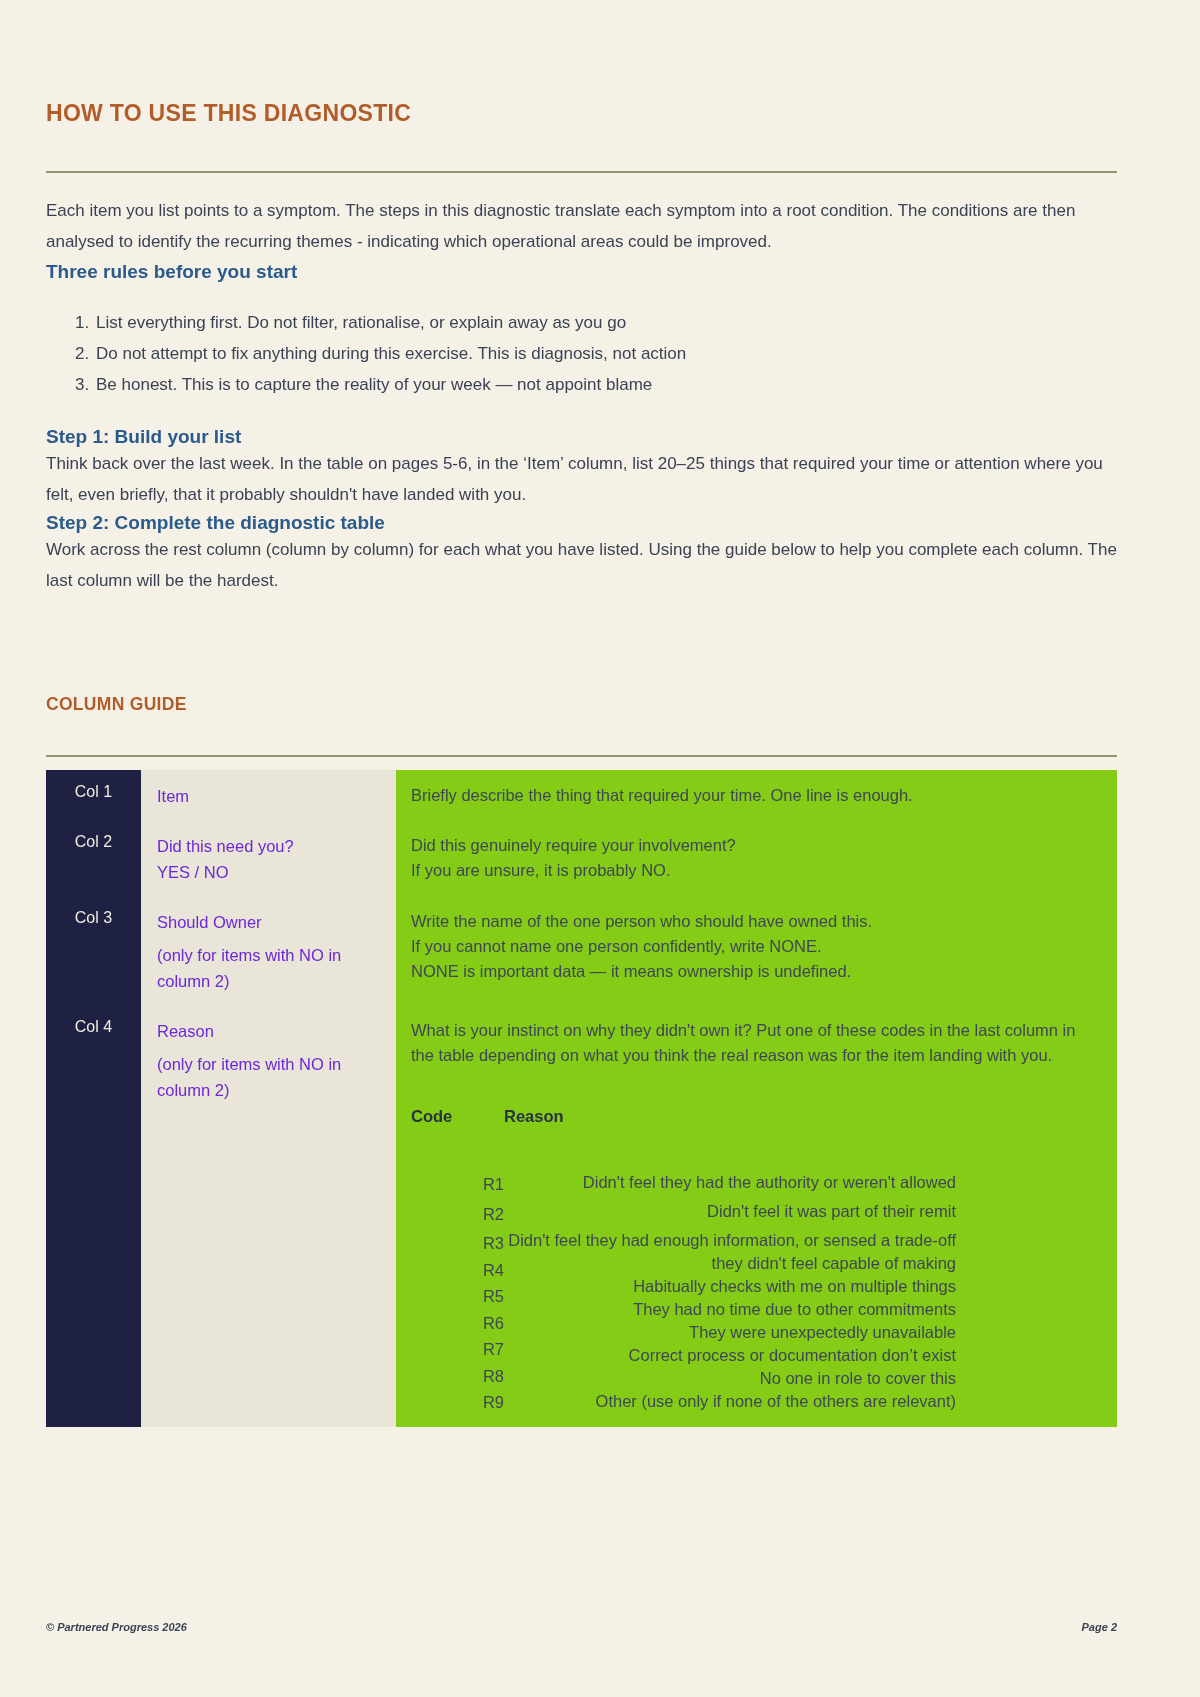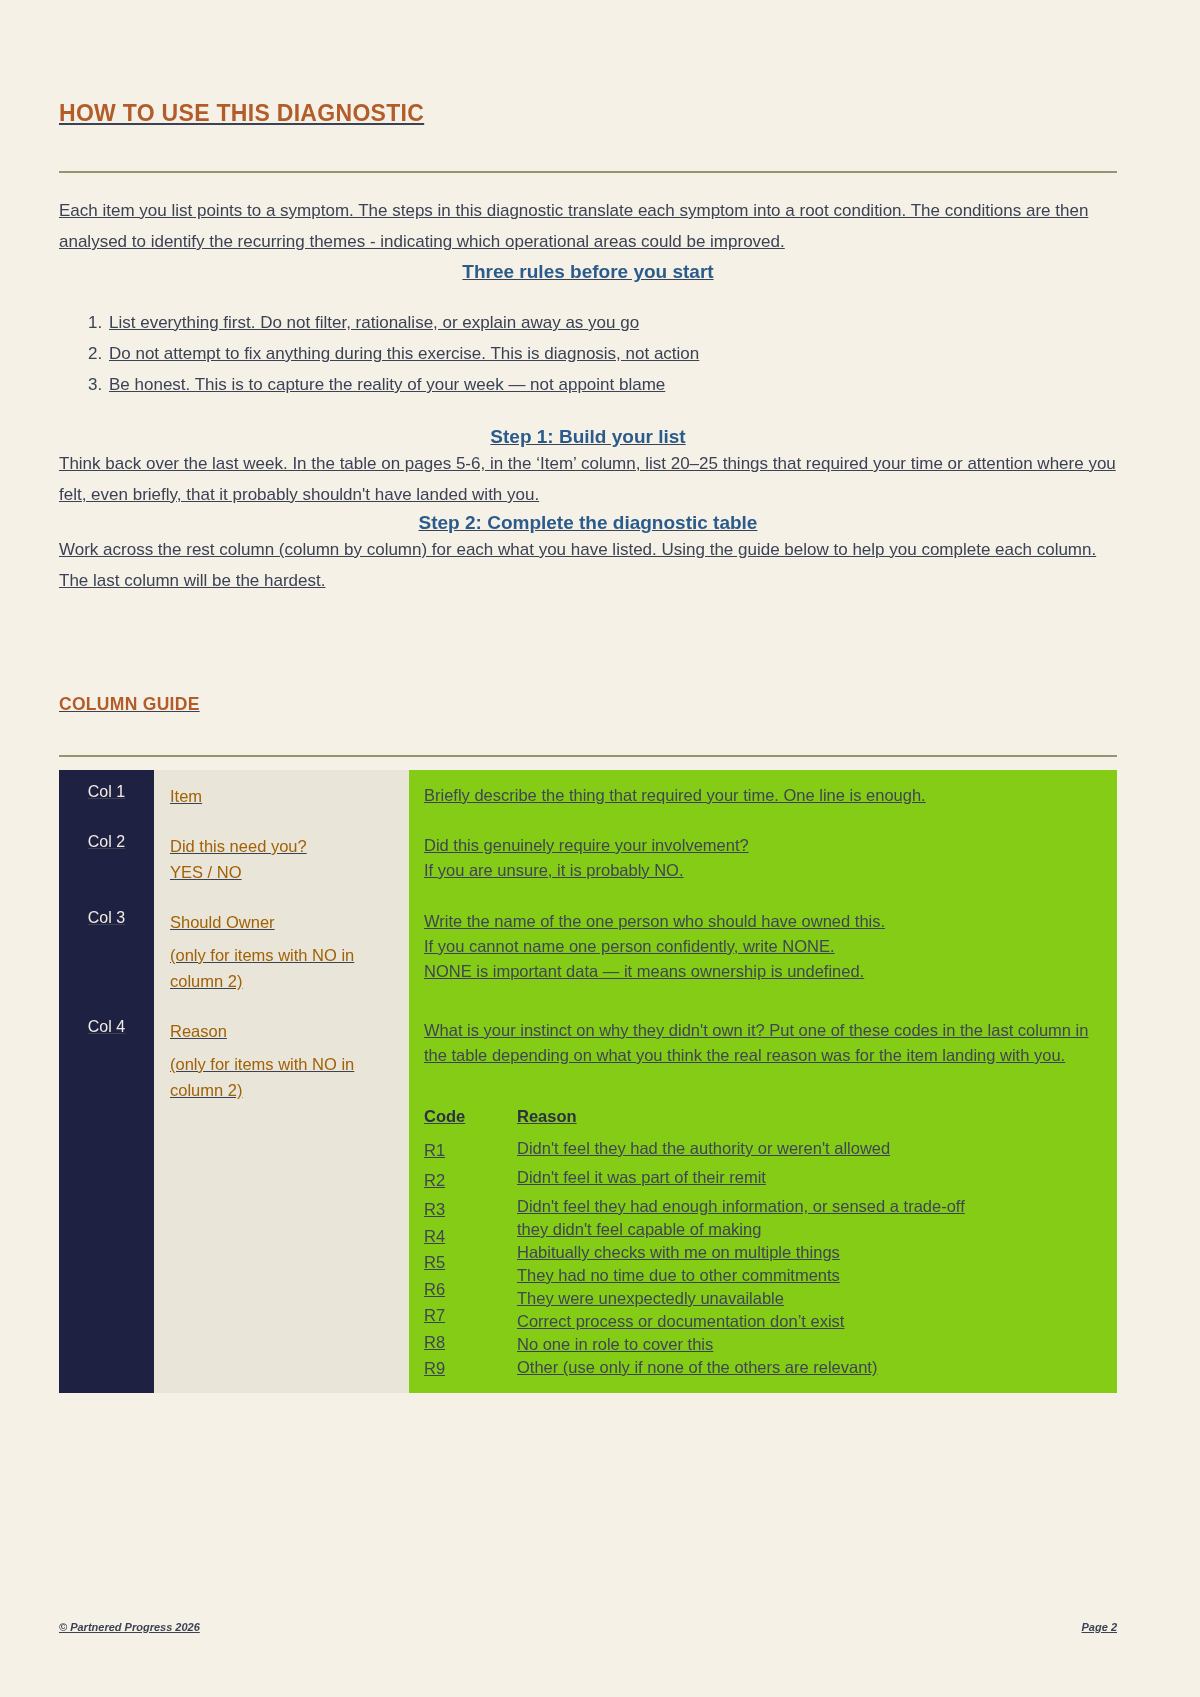--- a/index.html
+++ b/index.html
@@ -7,25 +7,24 @@
     background: #f5f1e6;
     font-family: "Liberation Sans", "DejaVu Sans", sans-serif;
     color: #3b4254;
   }
   .page {
     width: 1200px;
     height: 1697px;
     margin: 0 auto;
     background: #f5f1e6;
     box-sizing: border-box;
-    padding: 100px 83px 64px 59px;
+    padding: 100px 83px 64px 46px;
     display: flex;
     flex-direction: column;
     overflow: hidden;
-    text-decoration: underline;
   }
   .h-main {
     color: #b25c2a;
     font-size: 23px;
     font-weight: bold;
     letter-spacing: 0.3px;
     margin: 0 0 44px 0;
   }
   .rule {
     border: none;
@@ -36,21 +35,20 @@
     font-size: 17px;
     line-height: 31px;
     margin: 0;
     color: #3b4254;
   }
   .h-blue {
     color: #2b5b8c;
     font-size: 19px;
     font-weight: bold;
     margin: 4px 0 0 0;
-    text-align: center;
   }
   ol.rules {
     margin: 24px 0 22px 0;
     padding-left: 48px;
     font-size: 17px;
     line-height: 31px;
   }
   ol.rules li { padding-left: 2px; }
   .h-section {
     color: #b25c2a;
@@ -70,21 +68,21 @@
   .cell-col {
     background: #1f2142;
     color: #f1ede2;
     font-size: 16px;
     text-align: center;
     padding: 13px 6px 11px 6px;
     box-sizing: border-box;
   }
   .cell-name {
     background: #e9e5d8;
-    color: #a16207;
+    color: #6d28d9;
     font-size: 16.5px;
     line-height: 26px;
     padding: 13px 18px 11px 16px;
     box-sizing: border-box;
   }
   .cell-name .note { margin-top: 7px; }
   .cell-desc {
     background: #84cc16;
     color: #3f4654;
     font-size: 16.5px;
@@ -96,21 +94,21 @@
   .cell-desc p + p { }
 
   
   .code-head {
     display: flex;
     font-weight: bold;
     color: #2b3140;
     margin-top: 36px;
   }
   .code-head .ch-code { width: 93px; }
-  .code-list-wrap { display: flex; margin-top: 8px; }
+  .code-list-wrap { display: flex; margin-top: 42px; text-align: right; }
   .codes { width: 93px; }
   .codes div { line-height: 26.5px; }
   .codes div:nth-child(1), .codes div:nth-child(2) { margin-bottom: 3px; }
   .reasons { max-width: 452px; }
   .reasons div { line-height: 23px; }
   .reasons div:nth-child(1), .reasons div:nth-child(2) { margin-bottom: 6px; }
 
   .footer {
     margin-top: auto;
     display: flex;

